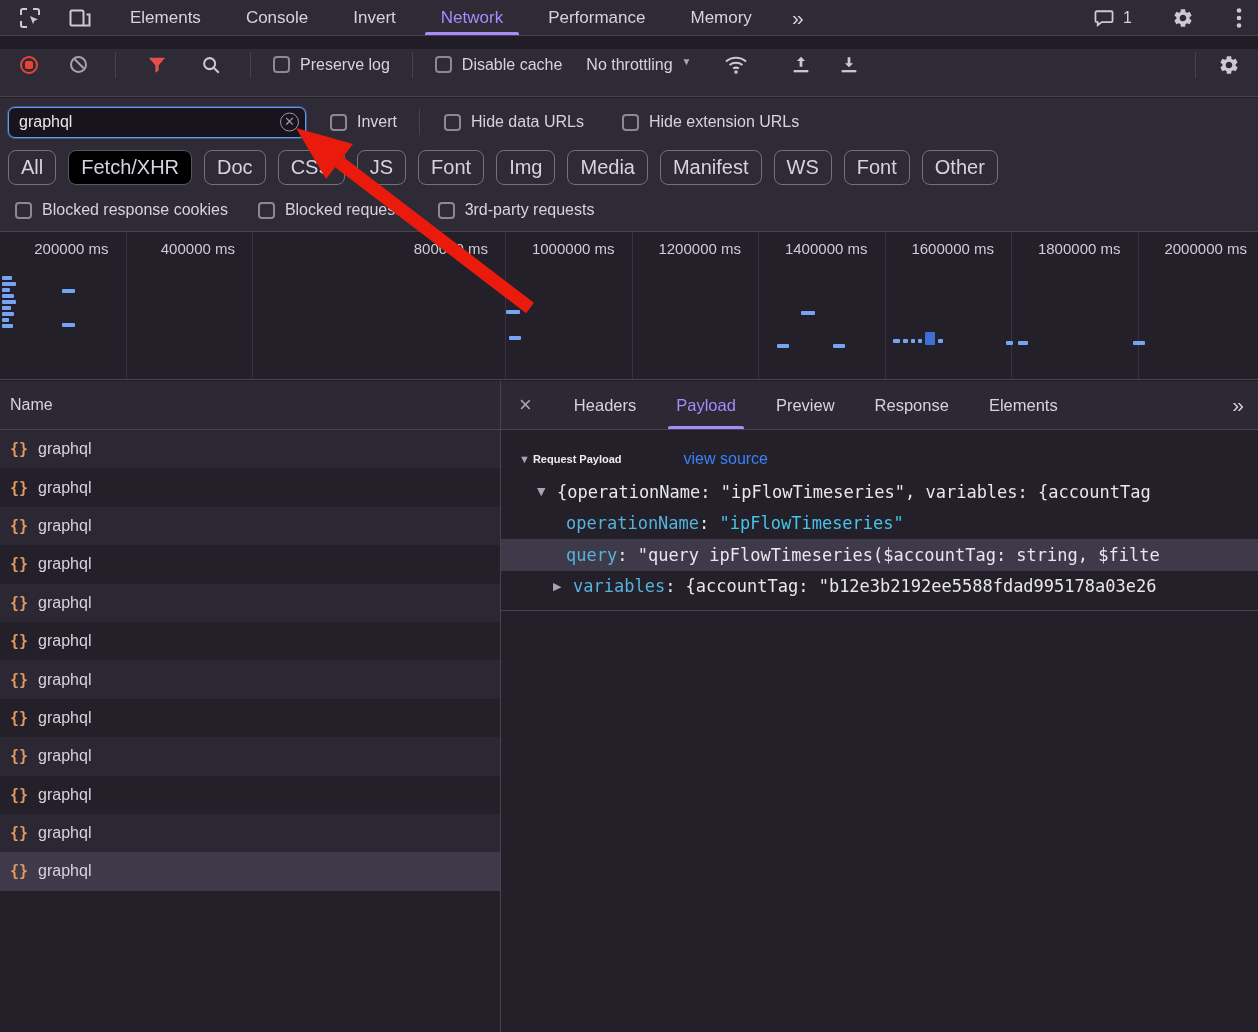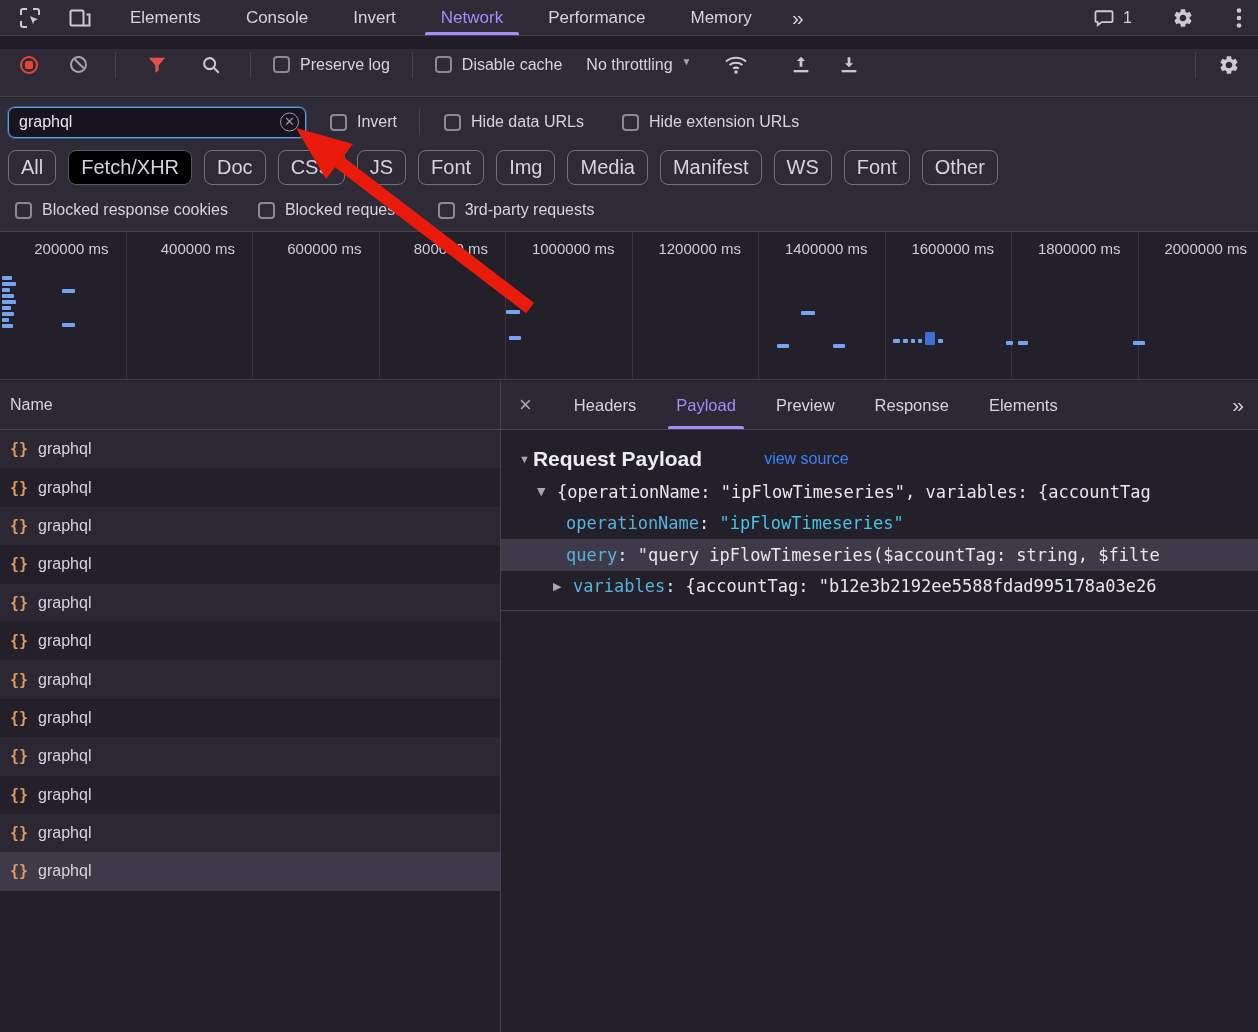--- a/index.html
+++ b/index.html
@@ -90,21 +90,21 @@
   .close-x{font-size:22px;color:var(--text-dim);cursor:pointer;margin-right:2px;}
   #detail-tabs{display:flex;align-items:center;gap:40px;height:100%;}
   .dtab{position:relative;display:flex;align-items:center;height:100%;font-size:16.5px;color:var(--text);cursor:pointer;white-space:nowrap;}
   .dtab.sel{color:var(--accent-purple);}
   .dtab.sel::after{content:'';position:absolute;left:-8px;right:-8px;bottom:0;height:3px;background:var(--accent-purple);border-radius:2px 2px 0 0;}
   .detail-more{margin-left:auto;font-size:21px;color:var(--text);cursor:pointer;}
 
   .detail-content{flex:1;overflow:hidden;}
   .section-row{display:flex;align-items:center;height:34px;margin-top:12px;padding-left:18px;}
   .sec-exp{font-size:11px;color:var(--text-dim);margin-right:3px;}
-  .sec-title{font-size:21px;font-weight:bold;color:#ecebf0;}
+  .sec-title{font-size:11px;font-weight:bold;color:#ecebf0;}
   .view-source{font-size:16px;color:#3b82f6;margin-left:62px;cursor:pointer;}
   .tree{border-bottom:1px solid var(--border);padding-bottom:8px;}
   .trow{display:flex;align-items:center;height:31.5px;white-space:pre;overflow:hidden;
         font-family:"DejaVu Sans Mono",monospace;font-size:17px;color:#e8e6ed;cursor:pointer;}
   .summary-row{padding-left:36px;}
   .trow .exp{font-size:11px;color:var(--text-dim);width:20px;flex:0 0 auto;font-family:"DejaVu Sans",sans-serif;}
   .trow.ind2{padding-left:65px;}
   .trow.ind2 .exp{width:0;}
   .trow.ind1{padding-left:52px;}
   .trow.sel{background:var(--row-sel);}
@@ -273,21 +273,20 @@
       </label>
       <label class="cbg">
         <span class="cb"></span>
         <span class="cbl">3rd-party requests</span>
       </label>
     </div>
 
   <div class="waterfall" id="waterfall">
       <div class="tick" style="left:0px">200000 ms</div>
       <div class="tick" style="left:126.5px">400000 ms</div>
-      <div class="tick" style="left:253px">600000 ms</div>
       <div class="tick" style="left:379.5px">800000 ms</div>
       <div class="tick" style="left:506px">1000000 ms</div>
       <div class="tick" style="left:632.5px">1200000 ms</div>
       <div class="tick" style="left:759px">1400000 ms</div>
       <div class="tick" style="left:885.5px">1600000 ms</div>
       <div class="tick" style="left:1012px">1800000 ms</div>
       <div class="tick" style="left:1138.5px">2000000 ms</div>
       <div class="wbar" style="left:2px;top:44px;width:10px;height:3.5px"></div>
       <div class="wbar" style="left:2px;top:50px;width:14px;height:3.5px"></div>
       <div class="wbar" style="left:2px;top:56px;width:8px;height:3.5px"></div>

